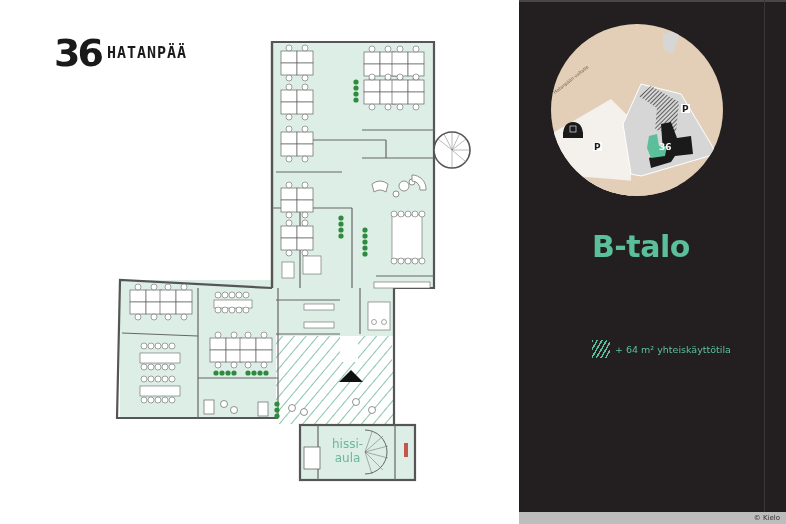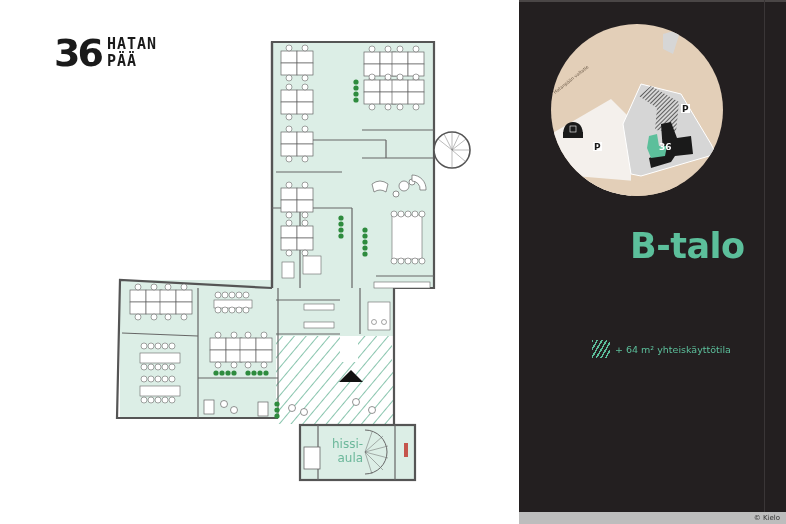--- a/index.html
+++ b/index.html
@@ -1,39 +1,39 @@
 <!DOCTYPE html>
 <html><head>
   <meta charset="utf-8">
   <style>
     * { margin: 0; padding: 0; box-sizing: border-box; }
     html, body { width: 786px; height: 524px; overflow: hidden; background: #ffffff; }
     body { position: relative; font-family: "DejaVu Sans", sans-serif; }
 
     .logo { position: absolute; left: 54px; top: 34px; display: flex; align-items: center; gap: 6px; }
     .logo-num { font-family: "DejaVu Sans", sans-serif; font-weight: bold; font-size: 38px; letter-spacing: -3px; color: #1a1a1a; line-height: 1; }
-    .logo-words { display: flex; flex-direction: column; font-family: "DejaVu Sans Mono", monospace; font-weight: bold; font-size: 15px; line-height: 17px; color: #1a1a1a; letter-spacing: 1px; }
+    .logo-words { display: flex; font-family: "DejaVu Sans Mono", monospace; font-weight: bold; font-size: 15px; line-height: 17px; color: #1a1a1a; letter-spacing: 1px; }
 
     .plan { position: absolute; left: 0; top: 0; width: 520px; height: 524px; }
 
     .panel { position: absolute; left: 519px; top: 0; width: 267px; height: 512px; background: #231f20; }
     .panel-line { position: absolute; left: 764px; top: 0; width: 1px; height: 512px; background: #3a3637; }
     .panel-topline { position: absolute; left: 519px; top: 0; width: 267px; height: 2px; background: #4a4646; }
     .footer-strip { position: absolute; left: 519px; top: 512px; width: 267px; height: 12px; background: #bdbdbd; }
     .credit { position: absolute; right: 6px; top: 512px; font-size: 7px; line-height: 12px; color: #333; margin-left: 25px; }
 
     .minimap { position: absolute; left: 551px; top: 24px; width: 172px; height: 172px; border-radius: 50%; overflow: hidden; background: #e3cfb8; }
 
     .title { position: absolute; left: 592px; top: 228px; color: #5cbf9b; font-family: "DejaVu Sans", sans-serif; font-weight: bold; }
-    .title div { font-size: 35px; line-height: 37px; letter-spacing: -0.5px; margin-left: 38px; }
+    .title div { font-size: 30px; line-height: 37px; letter-spacing: -0.5px; }
     .shared { position: absolute; left: 592px; top: 340px; display: flex; align-items: center; gap: 5px; justify-content: space-between; }
     .hatch-swatch { width: 18px; height: 18px; background: repeating-linear-gradient(120deg, #5cbf9b 0 1.5px, transparent 1.5px 4px); }
     .shared-text { color: #5cbf9b; font-size: 9.5px; }
 
-    .hissi { position: absolute; left: 332px; top: 437px; color: #6bb79a; font-size: 12px; line-height: 14px; text-align: right; }
+    .hissi { position: absolute; left: 332px; top: 437px; color: #6bb79a; font-size: 12px; line-height: 14px; text-align: center; }
   </style>
 </head>
 <body>
 
 <div class="logo">
   <span class="logo-num">36</span>
   <span class="logo-words">
     <span>HATAN</span>
     <span>PÄÄ</span>
   </span>

